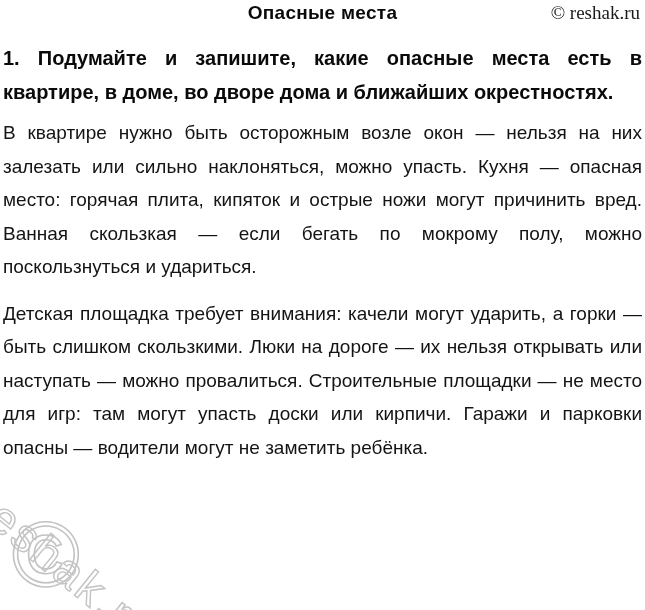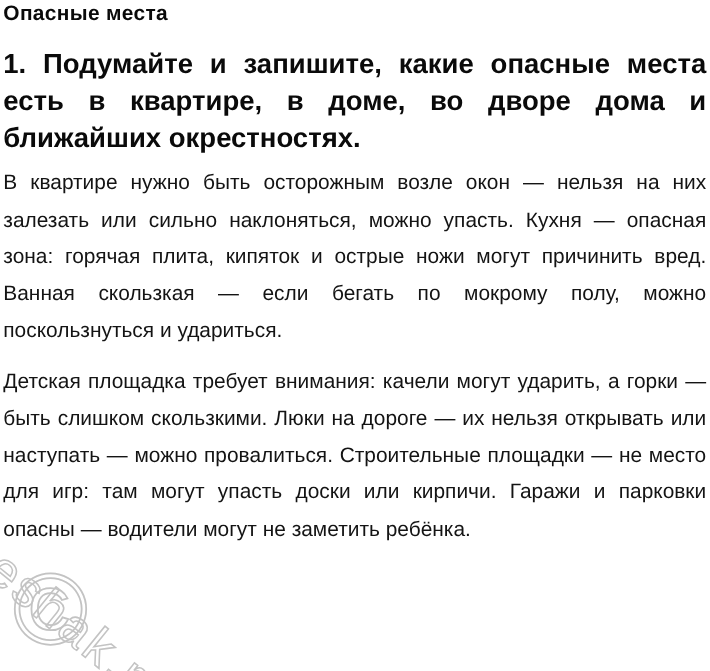--- a/index.html
+++ b/index.html
@@ -15,36 +15,37 @@
     padding: 0 3px;
   }
   .header {
     position: relative;
     height: 24px;
     margin-top: 2px;
   }
   .title {
     position: absolute;
     left: 0; right: 0;
+    text-align: center;
     font-size: 19px;
     font-weight: bold;
     letter-spacing: 0.3px;
     color: #0a0a0a;
   }
   .copyright {
     position: absolute;
     right: 2px;
     top: 0;
     font-family: "Liberation Serif", serif;
     font-size: 19px;
     color: #1a1a1a;
   }
   .task {
     margin-top: 15px;
-    font-size: 25px;
+    font-size: 20px;
     font-weight: bold;
     line-height: 34px;
     text-align: justify;
     color: #0a0a0a;
   }
   .para {
     font-size: 19px;
     line-height: 33.5px;
     text-align: justify;
     color: #141414;
@@ -94,23 +95,24 @@
 
   <div class="watermark">
     <span class="wm-copy">©</span>
     <span class="wm-text">reshak.ru</span>
   </div>
 
   <div class="content">
 
     <div class="header">
       <div class="title">Опасные места</div>
+      <div class="copyright">© reshak.ru</div>
     </div>
 
     <div class="task">1. Подумайте и запишите, какие опасные места есть в квартире, в доме, во дворе дома и ближайших окрестностях.</div>
 
-    <p class="para para-1">В квартире нужно быть осторожным возле окон — нельзя на них залезать или сильно наклоняться, можно упасть. Кухня — опасная зона: горячая плита, кипяток и острые ножи могут причинить вред. Ванная скользкая — если бегать по мокрому полу, можно поскользнуться и удариться.</p>
+    <p class="para para-1">В квартире нужно быть осторожным возле окон — нельзя на них залезать или сильно наклоняться, можно упасть. Кухня — опасная место: горячая плита, кипяток и острые ножи могут причинить вред. Ванная скользкая — если бегать по мокрому полу, можно поскользнуться и удариться.</p>
 
 
     <p class="para para-3">Детская площадка требует внимания: качели могут ударить, а горки — быть слишком скользкими. Люки на дороге — их нельзя открывать или наступать — можно провалиться. Строительные площадки — не место для игр: там могут упасть доски или кирпичи. Гаражи и парковки опасны — водители могут не заметить ребёнка.</p>
 
   </div>
 </div>
 
 </body></html>

